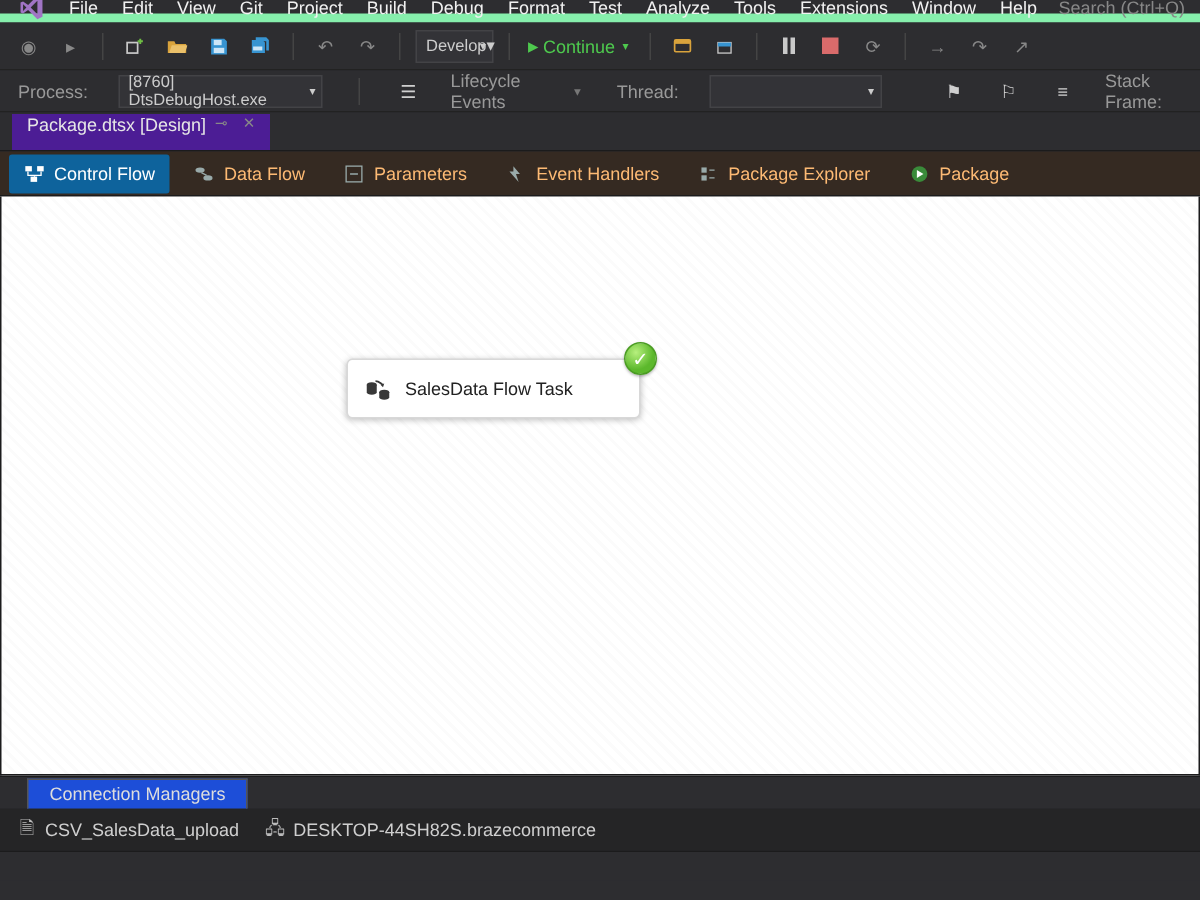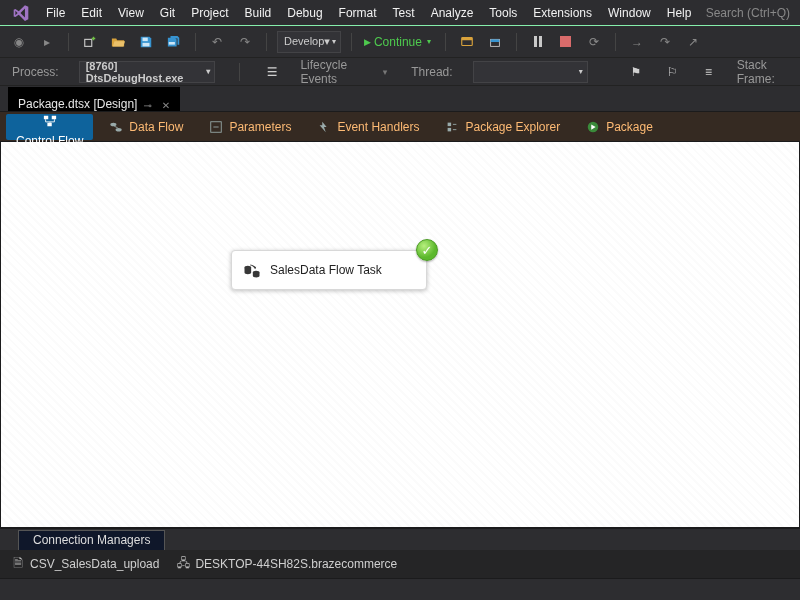--- a/index.html
+++ b/index.html
@@ -1,53 +1,53 @@
 <!DOCTYPE html>
 <html><head>
 <meta charset="utf-8">
 <style>
 * { margin: 0; padding: 0; box-sizing: border-box; font-family: "Segoe UI", Arial, sans-serif; }
 body { width: 800px; height: 600px; background: #2d2d30; color: #f1f1f1; overflow: hidden; font-size: 12px; }
 
-.menubar { height: 26px; background: #2d2d30; display: flex; align-items: center; padding: 0 4px; border-bottom: 1px solid #86efac; }
+.menubar { height: 15px; background: #2d2d30; display: flex; align-items: center; padding: 0 4px; border-bottom: 6px solid #86efac; }
 .vs-logo { width: 22px; height: 22px; margin: 0 6px; display: inline-flex; align-items: center; justify-content: center; }
 .menubar .menu-item { padding: 4px 8px; cursor: default; white-space: nowrap; }
 .menubar .search { margin-left: auto; padding: 0 6px; color: #888; overflow: hidden; text-align: right; }
 
 .toolbar { height: 32px; background: #2d2d30; display: flex; align-items: center; padding: 0 8px; gap: 6px; border-bottom: 1px solid #222; color: #888; }
 .tb-btn { width: 22px; height: 22px; display: inline-flex; align-items: center; justify-content: center; border: 1px solid transparent; }
 .tb-btn.enabled { color: #c9c9c9; }
 .tb-sep { width: 1px; height: 18px; background: #444; margin: 0 4px; }
 .tb-dropdown { height: 22px; border: 1px solid #434346; background: #333337; padding: 0 18px 0 6px; display: inline-flex; align-items: center; font-size: 11px; color: #ccc; position: relative; }
 .tb-dropdown::after { content: "▾"; position: absolute; right: 4px; font-size: 8px; }
 .tb-continue { color: #4ec94e; display: flex; align-items: center; gap: 3px; padding: 0 4px 0 2px; }
 .tb-play { color: #4ec94e; font-size: 9px; }
 
 .processbar { height: 28px; background: #2d2d30; display: flex; align-items: center; padding: 0 12px; gap: 20px; border-bottom: 1px solid #222; color: #cfcfcf; font-size: 12px; }
-.processbar .dd { width: 180px; font-weight: bold; }
+.processbar .dd { width: 180px; }
 .processbar .label { color: #999; }
 .processbar .spacer { flex: 1; }
 
 .doc-tab-strip { height: 26px; background: #2d2d30; display: flex; align-items: flex-end; padding-left: 8px; border-bottom: 1px solid #1b1b1c; }
-.doc-tab { height: 24px; background: #000000; padding: 0 10px; display: flex; align-items: flex-end; gap: 6px; font-size: 12px; color: #e6e6e6; }
+.doc-tab { height: 24px; background: #4c1d95; padding: 0 10px; display: flex; align-items: flex-start; gap: 6px; font-size: 12px; color: #e6e6e6; }
 .doc-tab .pin { font-size: 10px; color: #888; }
 .doc-tab .close { font-size: 10px; color: #888; margin-left: 4px; }
 
 .designer-tabs { height: 30px; background: #352a22; display: flex; align-items: center; border-bottom: 1px solid #1b1b1c; }
 .des-tab { height: 26px; padding: 0 10px; display: flex; align-items: center; gap: 6px; color: #fdba74; font-size: 12px; margin-left: 6px; border-radius: 2px; }
-.des-tab.active { background: #0e639c; color: #fff; flex-direction: column; }
+.des-tab.active { background: #0e639c; color: #fff; }
 .des-tab .ico { width: 14px; height: 14px; display: inline-flex; align-items: center; justify-content: center; }
 
 .canvas-wrap { position: relative; background: #fff; height: 386px; border: 1px solid #1b1b1c; border-top: none; background-image: repeating-linear-gradient(45deg, rgba(0,0,0,0.015) 0 2px, rgba(0,0,0,0) 2px 6px); }
 .task-node { position: absolute; top: 108px; left: 230px; width: 196px; height: 40px; background: #fff; border: 1px solid #d8d8d8; border-radius: 4px; box-shadow: 0 1px 4px rgba(0,0,0,0.25); display: flex; align-items: center; gap: 8px; padding: 0 10px; color: #222; }
 .task-node .db-ico { width: 20px; height: 20px; }
 .task-node .check { position: absolute; top: -12px; right: -12px; width: 22px; height: 22px; border-radius: 50%; background: radial-gradient(circle at 35% 30%, #b7f07e, #5cb82c 60%); border: 1px solid #4a9b23; display: flex; align-items: center; justify-content: center; color: #fff; font-size: 13px; box-shadow: 0 1px 2px rgba(0,0,0,0.3); }
 
 .conn-mgr-header { height: 22px; background: #2d2d30; border-top: 1px solid #1b1b1c; display: flex; align-items: center; }
-.conn-mgr-header .tab { height: 20px; background: #0f172a; padding: 0 14px; display: flex; align-items: center; margin-left: 18px; font-size: 12px; border: 1px solid #555; border-bottom: none; color: #ddd; }
+.conn-mgr-header .tab { height: 20px; background: #1d4ed8; padding: 0 14px; display: flex; align-items: center; margin-left: 18px; font-size: 12px; border: 1px solid #555; border-bottom: none; color: #ddd; }
 .conn-mgr-body { height: 28px; background: #252526; display: flex; align-items: center; padding: 0 12px; gap: 18px; color: #cfcfcf; }
 .conn-item { display: flex; align-items: center; gap: 6px; }
 .conn-item .ci { width: 12px; height: 12px; display:inline-flex; align-items:center; justify-content:center; color:#bbb; }
 
 .footer-strip { height: 20px; background: #2d2d30; border-top: 1px solid #1b1b1c; }
 
 .pause-ico span { display:inline-block; width:3px; height:11px; background:#c9c9c9; margin:0 1px; }
 .stop-ico { width:11px; height:11px; background:#d96b6b; }
 svg { display:block; }
 </style>
@@ -104,21 +104,21 @@
     <svg width="14" height="14" viewBox="0 0 16 16">
         <path fill="#3794d1" d="M1 3h8l2 2v8H1z"></path>
         <path fill="#3794d1" d="M4 1h8l2 2v8h-2V4H4z"></path>
         <rect x="2" y="8" width="7" height="3" fill="#cde6f7"></rect>
       </svg>
   </span>
   <span class="tb-sep"></span>
   <span class="tb-btn">↶</span>
   <span class="tb-btn">↷</span>
   <span class="tb-sep"></span>
-  <span class="tb-dropdown" style="width:64px">Develop▾</span>
+  <span class="tb-dropdown" style="width:52px">Develop▾</span>
   <span class="tb-sep"></span>
   <span class="tb-continue">
     <span class="tb-play">▶</span>
     <span>Continue</span>
     <span style="font-size:8px;margin-left:2px">▾</span>
   </span>
   <span class="tb-sep"></span>
   <span class="tb-btn enabled">
     <svg width="14" height="14" viewBox="0 0 16 16">
         <rect x="2" y="3" width="12" height="9" rx="1" fill="none" stroke="#d9a33c" stroke-width="1.3"></rect>

